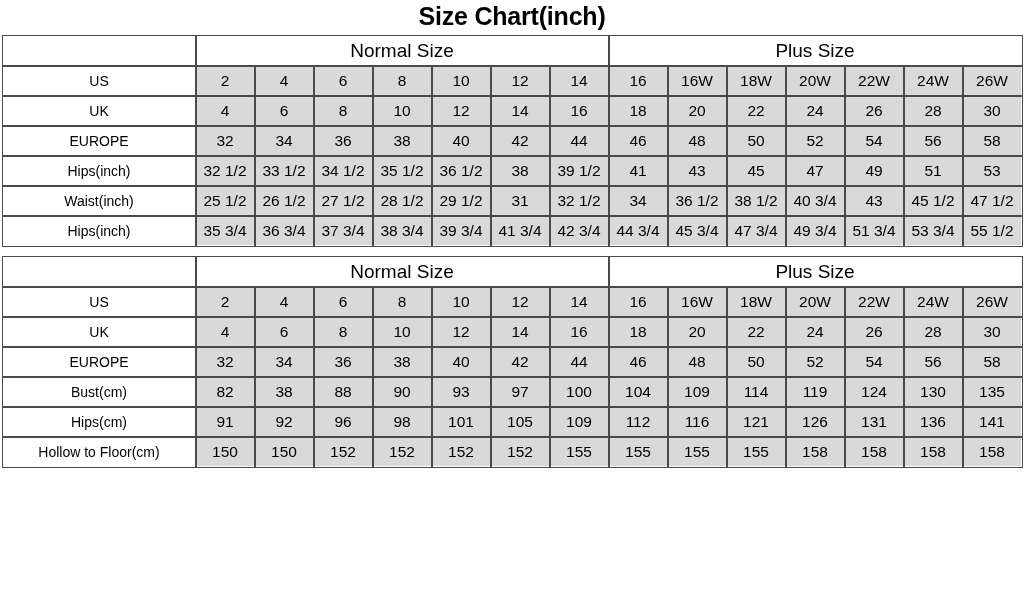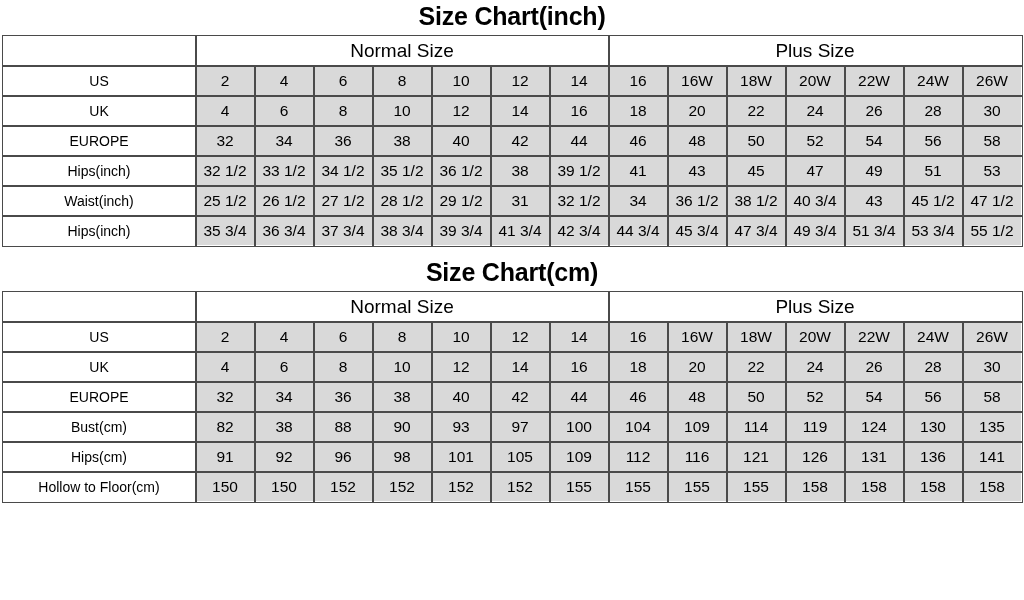--- a/index.html
+++ b/index.html
@@ -176,21 +176,20 @@
             <td class="col-plus">49 3/4</td>
             <td class="col-plus">51 3/4</td>
             <td class="col-plus">53 3/4</td>
             <td class="col-plus">55 1/2</td>
           </tr>
         </tbody>
       </table>
     </div>
     <div class="spacer"></div>
     <div class="chart-block">
-      <div class="chart-title">Size Chart(cm)</div>
       <table class="size-table">
         <tbody>
           <tr>
             <td class="label corner"></td>
             <td class="group" colspan="7">Normal Size</td>
             <td class="group" colspan="7">Plus Size</td>
           </tr>
           <tr>
             <td class="label">US</td>
             <td class="col-normal">2</td>

